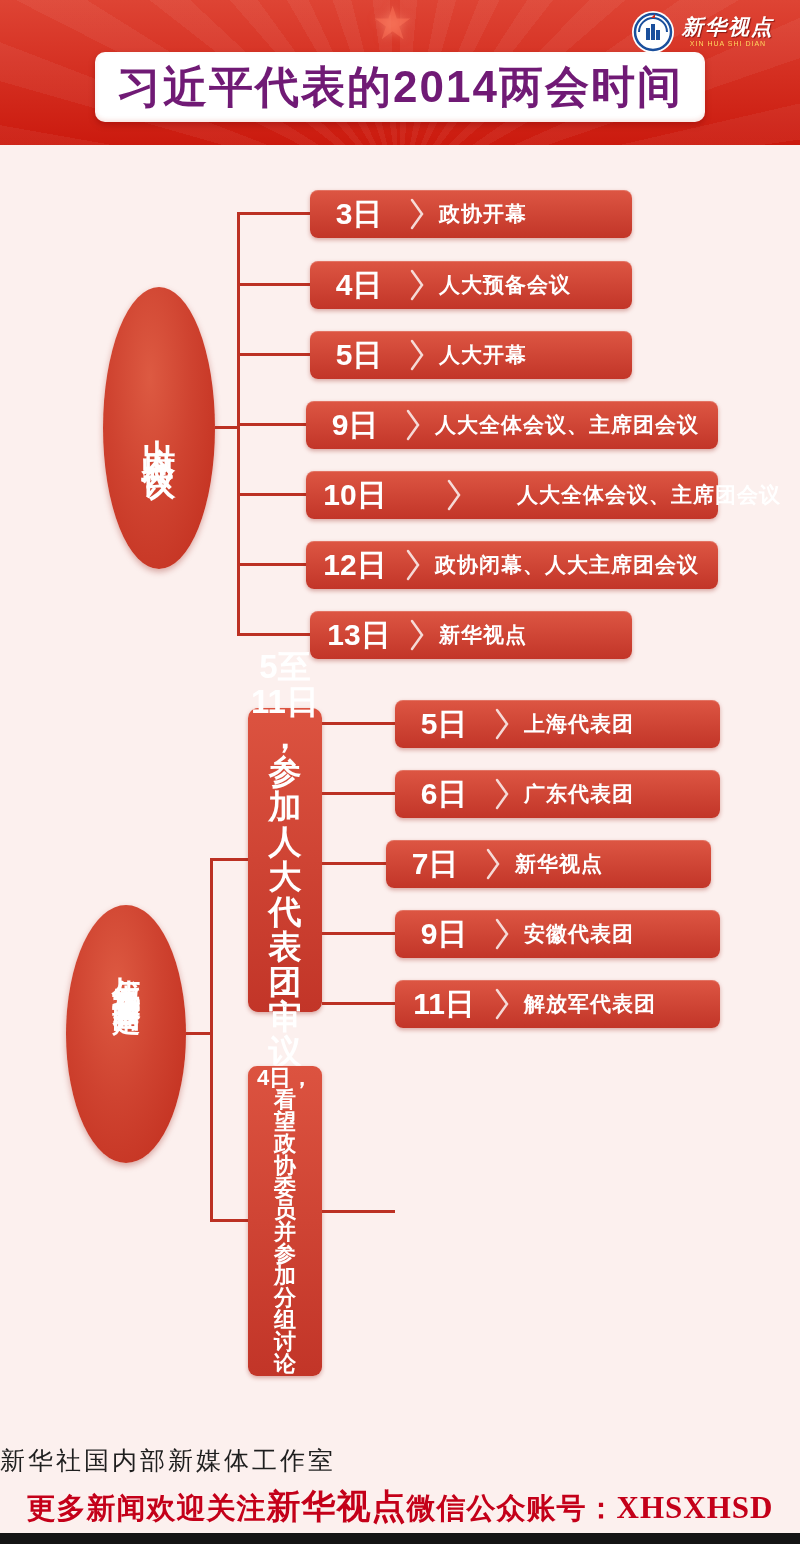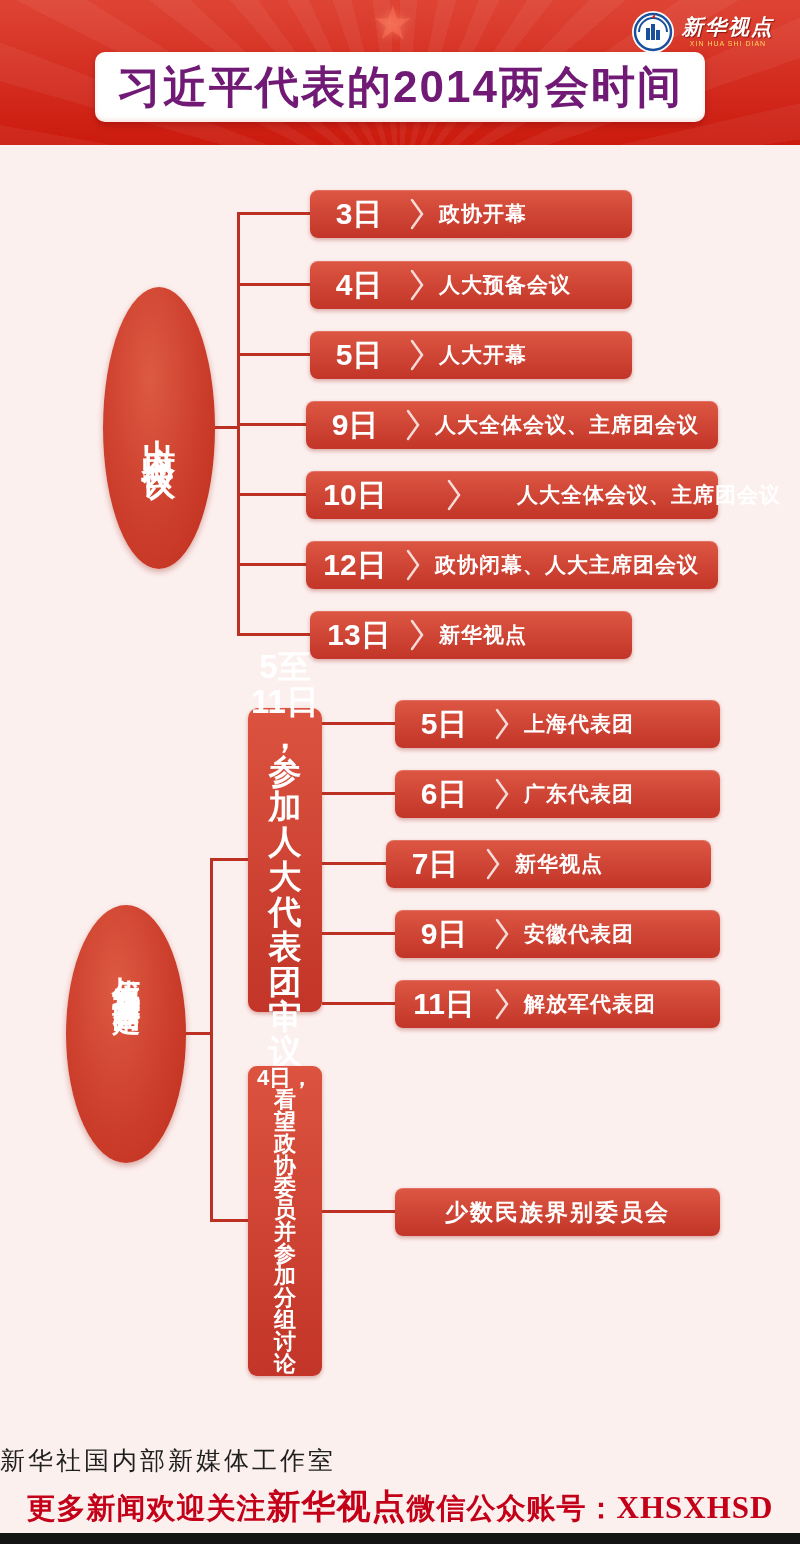--- a/index.html
+++ b/index.html
@@ -291,23 +291,20 @@
 并
 参
 加
 分
 组
 讨
 论</span>
   </div>
 
   <div class="hline" style="left:322px;top:1210px;width:73px;"></div>
-  <div class="bar w-team bar-centered" style="left:395px;top:1188px;">
-    <span class="event">少数民族界别委员会</span>
-  </div>
 
   <div class="footer-credit">新华社国内部新媒体工作室</div>
   <div class="footer-follow">
     <span>更多新闻欢迎关注</span><span class="brand">新华视点</span><span>微信公众账号：</span><span class="code">XHSXHSD</span>
   </div>
   <div class="bottom-bar"></div>
 
 </div>
 
 </body></html>

